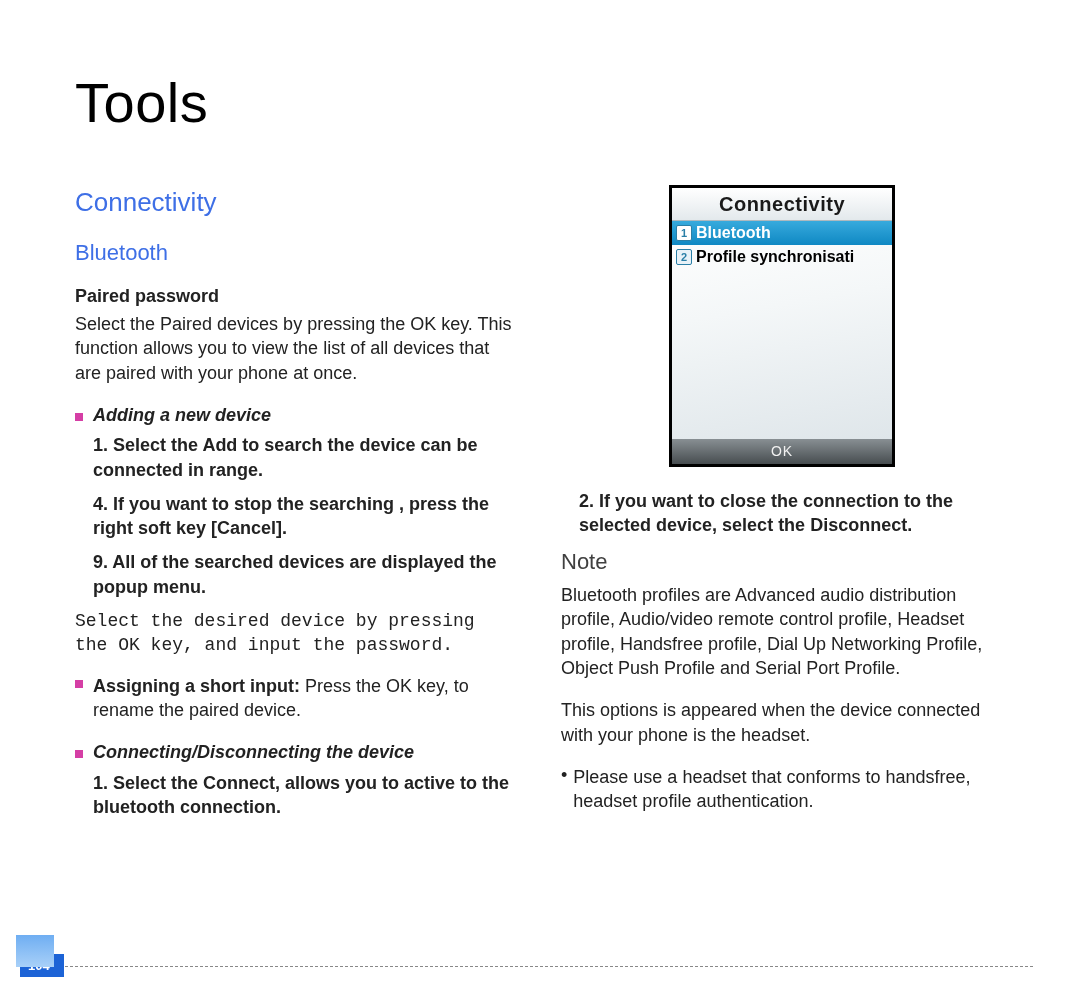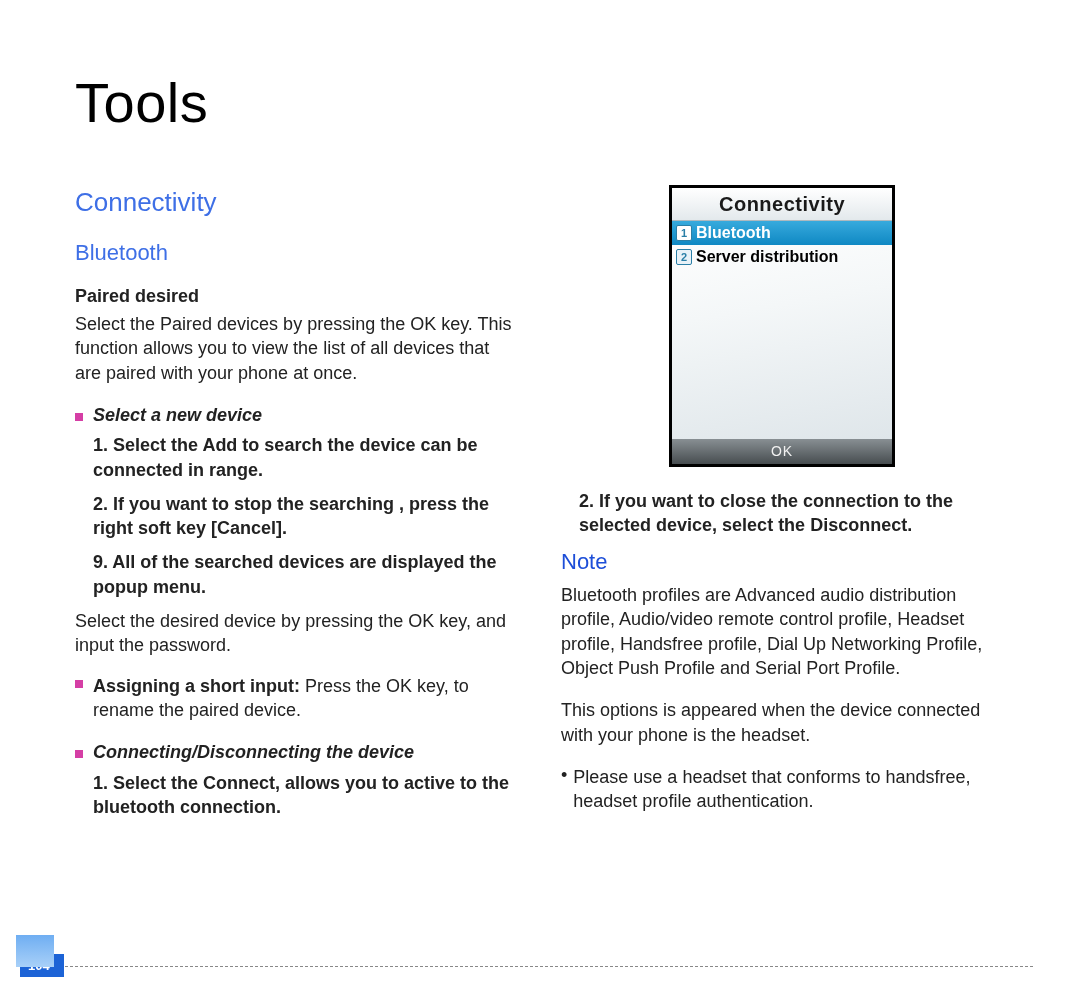--- a/index.html
+++ b/index.html
@@ -60,25 +60,25 @@
     display: inline-block;
     width: 8px; height: 8px;
     background: #d53ea5;
     margin-right: 4px;
     margin-top: 6px;
     flex-shrink: 0;
   }
   .bullet-row .bold { font-weight: 700; font-style: italic; }
   .num-list { padding-left: 18px; font-weight: bold; }
   .num-item { margin-bottom: 10px; }
-  .select-para { margin: 10px 0 16px 0; }
+  .select-para { margin: 10px 0 16px 0; font-family: Liberation Mono, monospace; }
   .inline-bulleted { display: flex; gap: 6px; margin-bottom: 18px; }
   .inline-bulleted .txt b { font-weight: 700; }
   .note-heading {
-    color: #1d4ed8;
+    color: #404040;
     font-size: 22px;
     font-weight: 400;
     margin: 7px 0 6px 0;
   }
   .dot-bullet {
     display: flex;
     gap: 6px;
     margin-top: 4px;
   }
   .dot-bullet::before {
@@ -184,30 +184,30 @@
 
 <div class="page">
   <h1 class="page-title">Tools</h1>
 
   <div class="columns">
 
     <div class="col">
       <div class="section-heading">Connectivity</div>
       <div class="subheading">Bluetooth</div>
 
-      <div class="bold-label">Paired desired</div>
+      <div class="bold-label">Paired password</div>
       <div class="para">Select the Paired devices by pressing the OK key. This function allows you to view the list of all devices  that are paired with your phone at once.</div>
 
       <div class="bullet-row">
         <span class="sq"></span>
-        <span class="bold">Select a new device</span>
+        <span class="bold">Adding a new device</span>
       </div>
       <div class="num-list">
         <div class="num-item">1. Select the Add to search the device can be connected in range.</div>
-        <div class="num-item">2. If you want to stop the searching , press the right soft key [Cancel].</div>
+        <div class="num-item">4. If you want to stop the searching , press the right soft key [Cancel].</div>
         <div class="num-item">9. All of the searched devices are displayed the popup menu.</div>
       </div>
       <div class="select-para">Select the desired device by pressing the OK key, and input the password.</div>
 
       <div class="inline-bulleted">
         <span class="sq"></span>
         <span class="txt"><b>Assigning a short input:</b><span> Press the OK key, to rename the paired device.</span></span>
       </div>
 
       <div class="bullet-row">
@@ -223,21 +223,21 @@
       <div class="phone-wrap">
         <div class="phone">
           <div class="phone-header">Connectivity</div>
           <div class="phone-body">
             <div class="menu-item selected">
               <span class="idx">1</span>
               <span>Bluetooth</span>
             </div>
             <div class="menu-item" style="color:#000;">
               <span class="idx dark">2</span>
-              <span>Server distribution</span>
+              <span>Profile synchronisati</span>
             </div>
           </div>
           <div class="phone-footer">OK</div>
         </div>
       </div>
 
       <div class="num-list" style="padding-left:18px;">
         <div class="num-item">2. If you want to close the connection to the selected device, select the Disconnect.</div>
       </div>
 

